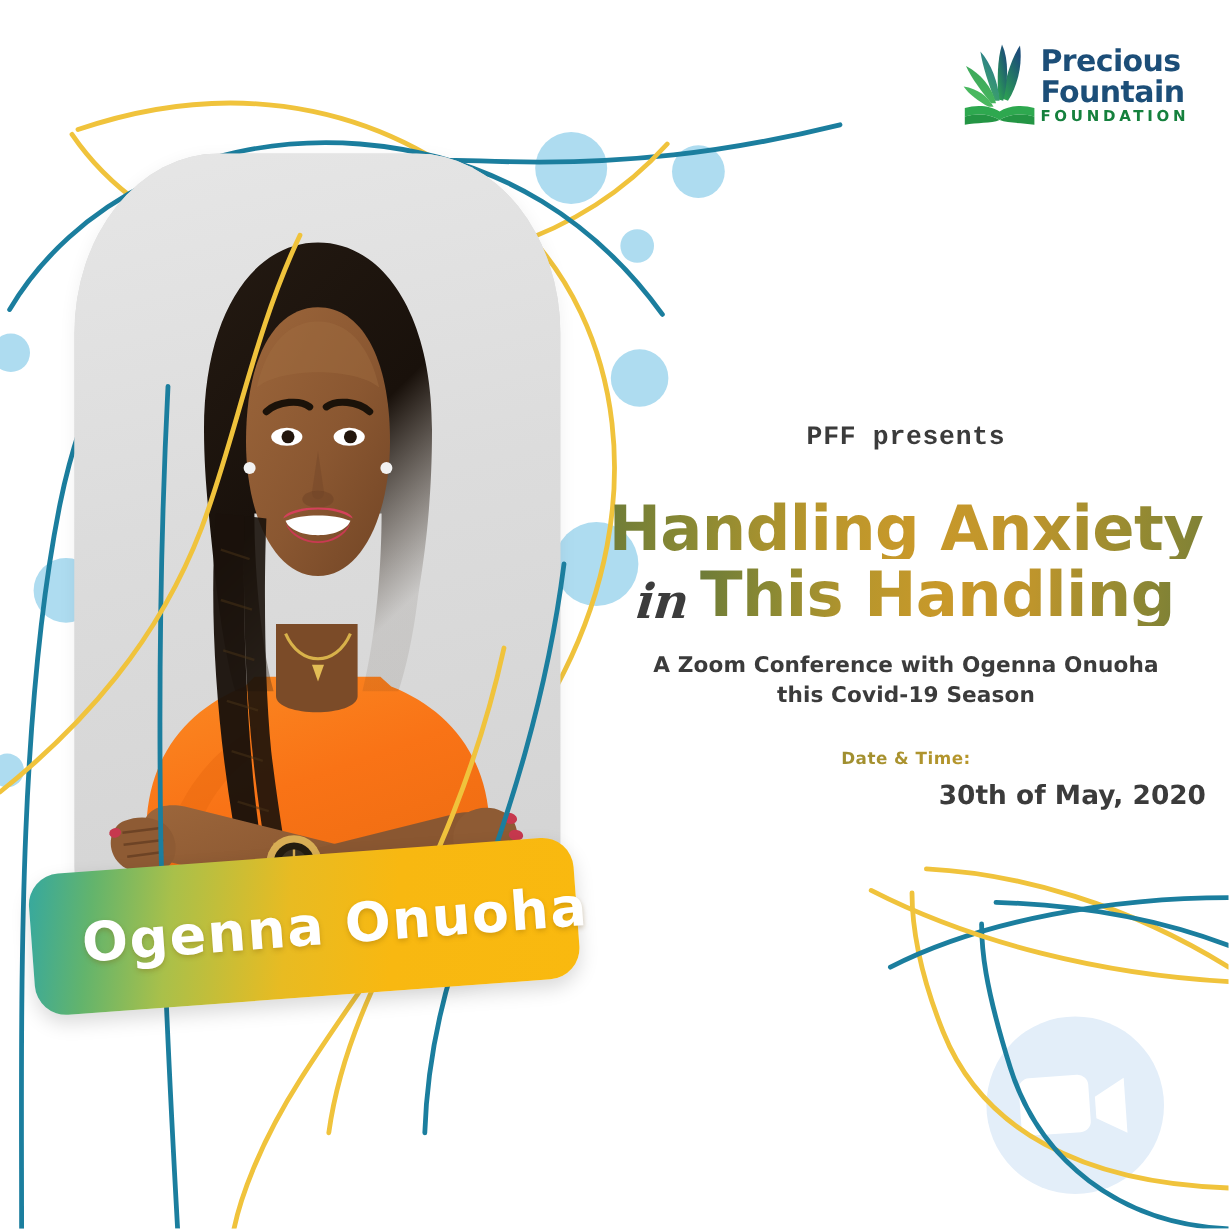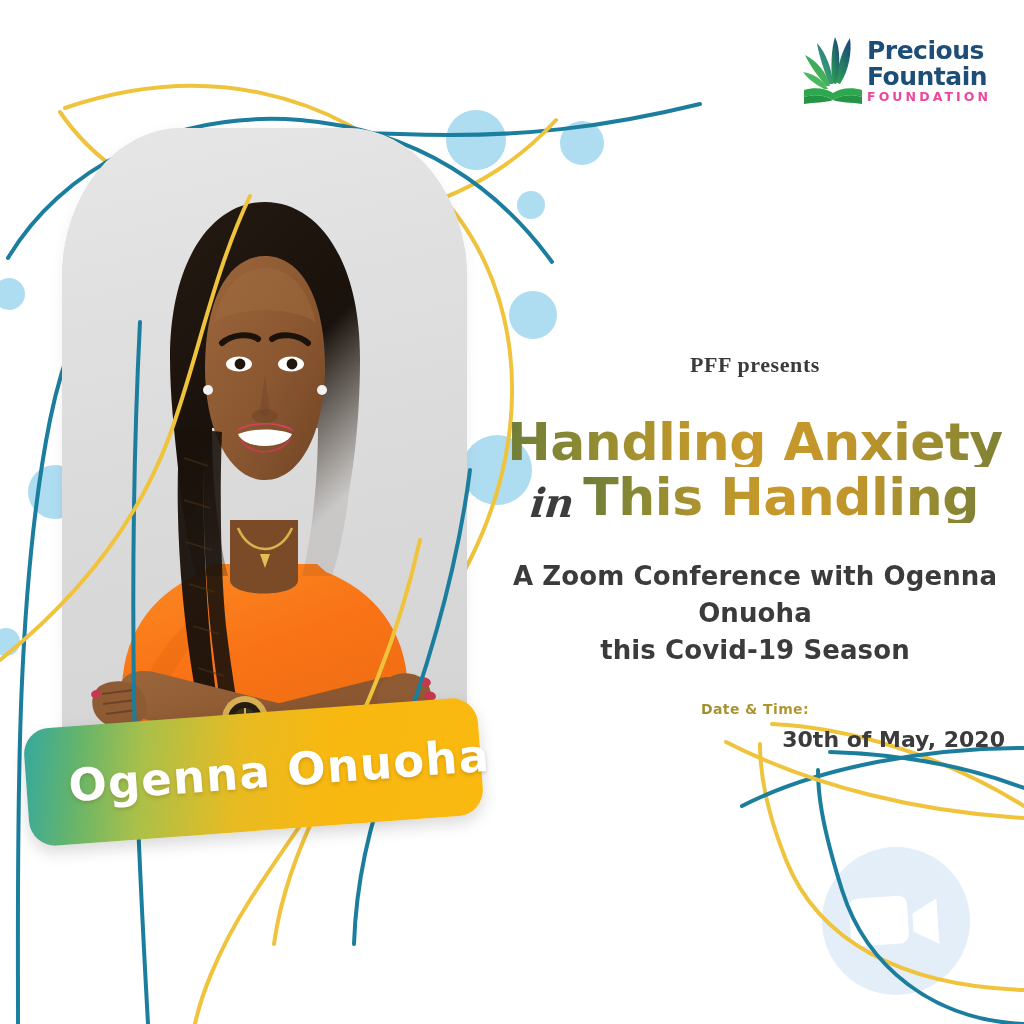--- a/index.html
+++ b/index.html
@@ -57,21 +57,21 @@
     font-size: 25px;
     font-weight: bold;
     color: #1C4E78;
     letter-spacing: -0.5px;
     line-height: 1.02;
   }
   .logo-sub {
     font-family: "DejaVu Sans", sans-serif;
     font-size: 12.5px;
     font-weight: bold;
-    color: #ec4899;
+    color: #15803d;
     letter-spacing: 3.1px;
     margin-top: 2px;
   }
 
   
   .photo-frame {
     position: absolute;
     left: 62px;
     top: 128px;
     width: 405px;
@@ -118,21 +118,21 @@
   
   .right-col {
     position: absolute;
     left: 505px;
     top: 352px;
     width: 500px;
     z-index: 8;
     text-align: center;
   }
   .presents {
-    font-family: Liberation Serif, serif;
+    font-family: Liberation Mono, monospace;
     font-size: 22px;
     font-weight: bold;
     color: #3b3b3b;
     letter-spacing: 0.6px;
   }
   .headline {
     margin-top: 40px;
     line-height: 0.95;
   }
   .hl-line {
@@ -159,23 +159,23 @@
     font-style: italic;
     font-size: 40px;
     font-weight: bold;
     color: #3c3c3c;
     transform: skewX(-6deg) translateY(2px);
     letter-spacing: -1px;
   }
   .hl-line-2 .hl-line { font-size: 52px; }
 
   .blurb {
-    margin-top: 35px;
-    font-family: "DejaVu Sans", sans-serif;
-    font-size: 26px;
+    margin-top: 20px;
+    font-family: "DejaVu Sans", sans-serif;
+    font-size: 18px;
     font-weight: bold;
     color: #3b3b3b;
     line-height: 1.42;
     letter-spacing: 0.1px;
   }
   .datetime-label {
     margin-top: 32px;
     font-family: "DejaVu Sans", sans-serif;
     font-size: 14px;
     font-weight: bold;

